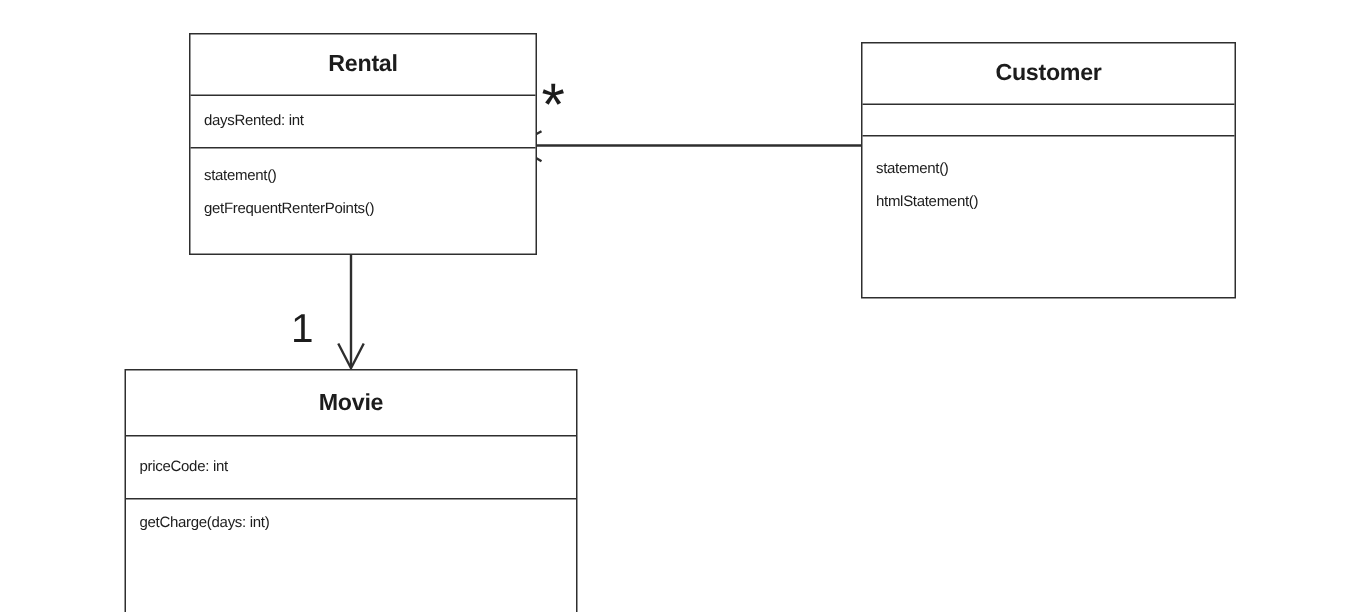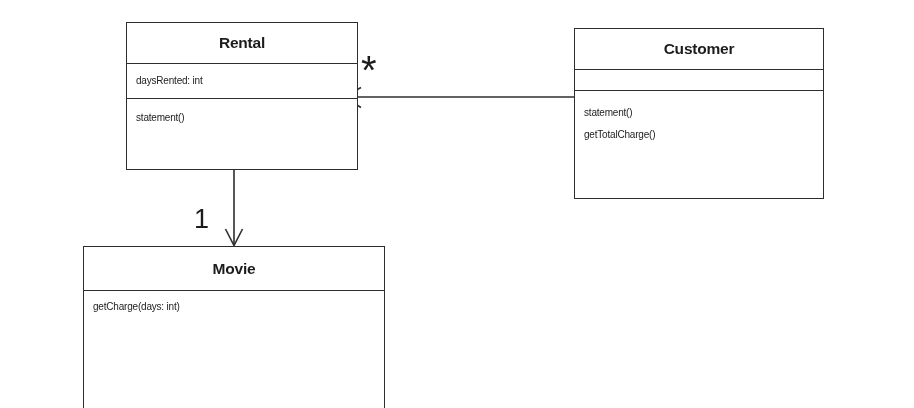--- a/index.html
+++ b/index.html
@@ -113,32 +113,36 @@
   <span class="mult mult-star">*</span>
   <span class="mult mult-one">1</span>
 
   <div class="uml-class class-rental">
     <div class="uml-title">Rental</div>
     <div class="uml-compartment uml-attrs">
       <div class="uml-line">daysRented: int</div>
     </div>
     <div class="uml-compartment uml-methods">
       <div class="uml-line">statement()</div>
+      <div class="uml-line">getFrequentRenterPoints()</div>
     </div>
   </div>
 
   <div class="uml-class class-customer">
     <div class="uml-title">Customer</div>
     <div class="uml-compartment uml-attrs"></div>
     <div class="uml-compartment uml-methods">
       <div class="uml-line">statement()</div>
-      <div class="uml-line">getTotalCharge()</div>
+      <div class="uml-line">htmlStatement()</div>
     </div>
   </div>
 
   <div class="uml-class class-movie">
     <div class="uml-title">Movie</div>
+    <div class="uml-compartment uml-attrs">
+      <div class="uml-line">priceCode: int</div>
+    </div>
     <div class="uml-compartment uml-methods">
       <div class="uml-line">getCharge(days: int)</div>
     </div>
   </div>
 
 </div>
 
 </body></html>

